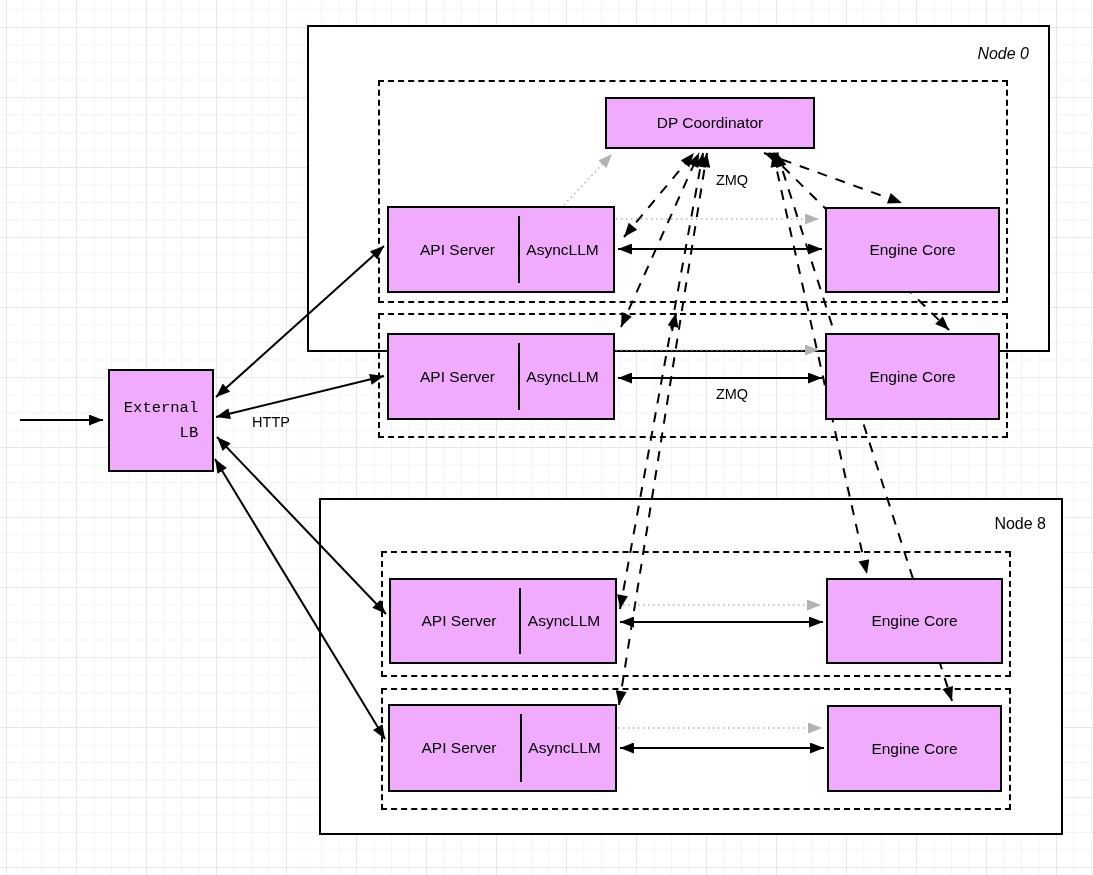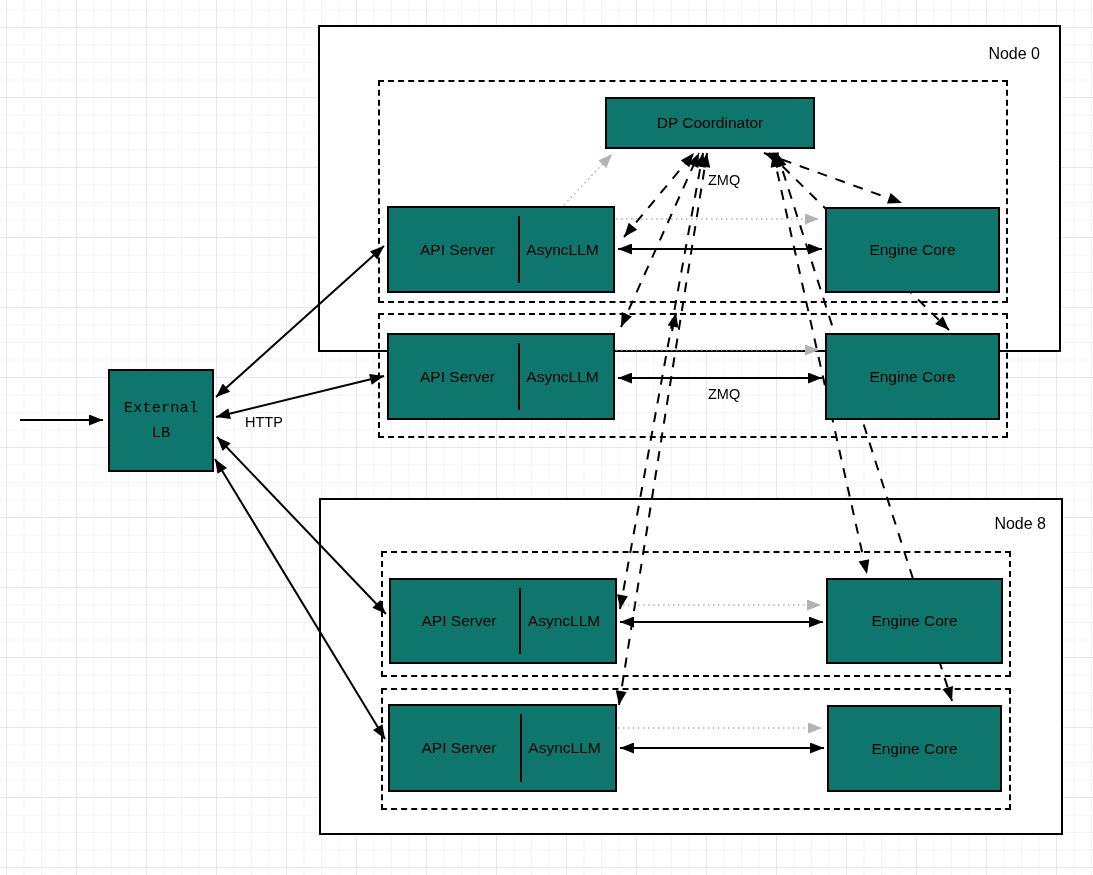--- a/index.html
+++ b/index.html
@@ -12,36 +12,36 @@
       linear-gradient(to bottom,#e7e7ea 1px,transparent 1px),
       linear-gradient(to right,#f4f4f6 1px,transparent 1px),
       linear-gradient(to bottom,#f4f4f6 1px,transparent 1px);
     background-size:70px 70px,70px 70px,17.5px 17.5px,17.5px 17.5px;
     background-position:6px 27px,6px 27px,6px 9.5px,6px 9.5px;
   }
   .node{position:absolute;background:#fff;border:2px solid #000;box-sizing:border-box;z-index:0;}
   .node-label{position:absolute;font-size:16px;z-index:1;}
   .subbox{position:absolute;border:2px dashed #000;box-sizing:border-box;z-index:1;background:transparent;}
   #wires{position:absolute;left:0;top:0;z-index:2;pointer-events:none;}
-  .shape{position:absolute;background:#0f766e;border:2px solid #000;box-sizing:border-box;
+  .shape{position:absolute;background:#f0abfc;border:2px solid #000;box-sizing:border-box;
          display:flex;align-items:center;justify-content:center;
-         font-size:15.5px;text-align:center;z-index:3;}
+         font-size:15.5px;text-align:right;z-index:3;}
   .combo{display:flex;align-items:stretch;padding:8px;}
   .combo .cell{display:flex;align-items:center;justify-content:center;height:100%;box-sizing:border-box;}
   .combo .cell.first{border-right:2px solid #000;}
   .lb-text{line-height:1.55;}
-  .edge-label{position:absolute;font-size:14.5px;z-index:4;}
+  .edge-label{position:absolute;font-size:14.5px;text-align:center;z-index:4;}
   .solid-line{stroke:#000;stroke-width:2;fill:none;}
   .dashed-line{stroke:#000;stroke-width:2;fill:none;stroke-dasharray:10 9;}
   .dotted-line{stroke:#b3b3b3;stroke-width:1.5;fill:none;stroke-dasharray:1.5 3.5;}
 </style>
 </head>
 <body>
 
-<div class="node" style="left:318px;top:25px;width:743px;height:327px;">
+<div class="node" style="left:307px;top:25px;width:743px;height:327px;font-style:italic;">
   <div class="node-label" style="top:18px;right:19px;">Node 0</div>
 </div>
 <div class="node" style="left:319px;top:498px;width:744px;height:337px;">
   <div class="node-label" style="top:15px;right:15px;">Node 8</div>
 </div>
 
 <div class="subbox" style="left:378px;top:80px;width:630px;height:223px;"></div>
 <div class="subbox" style="left:378px;top:313px;width:630px;height:125px;"></div>
 <div class="subbox" style="left:381px;top:551px;width:630px;height:126px;"></div>
 <div class="subbox" style="left:381px;top:688px;width:630px;height:122px;"></div>

